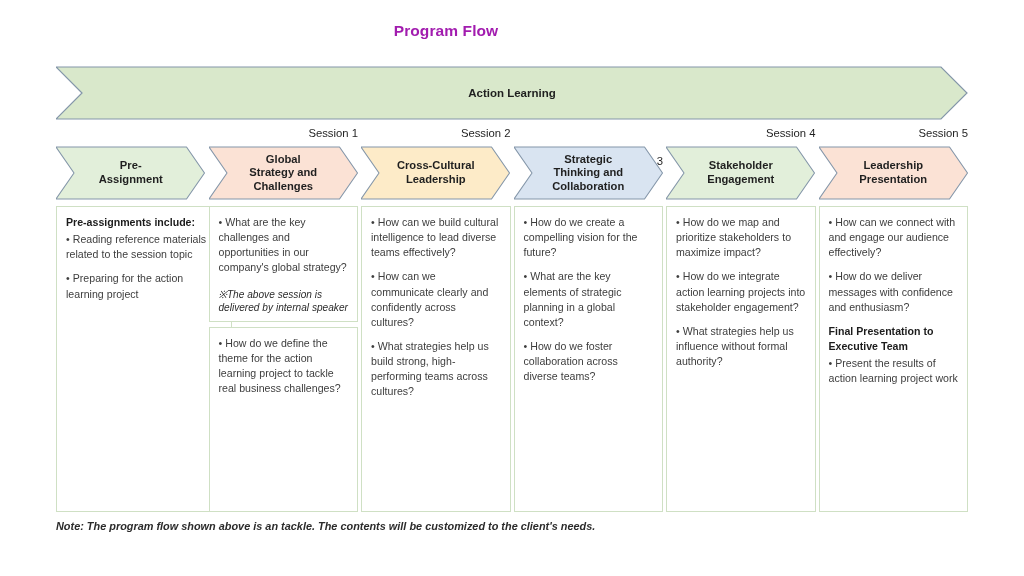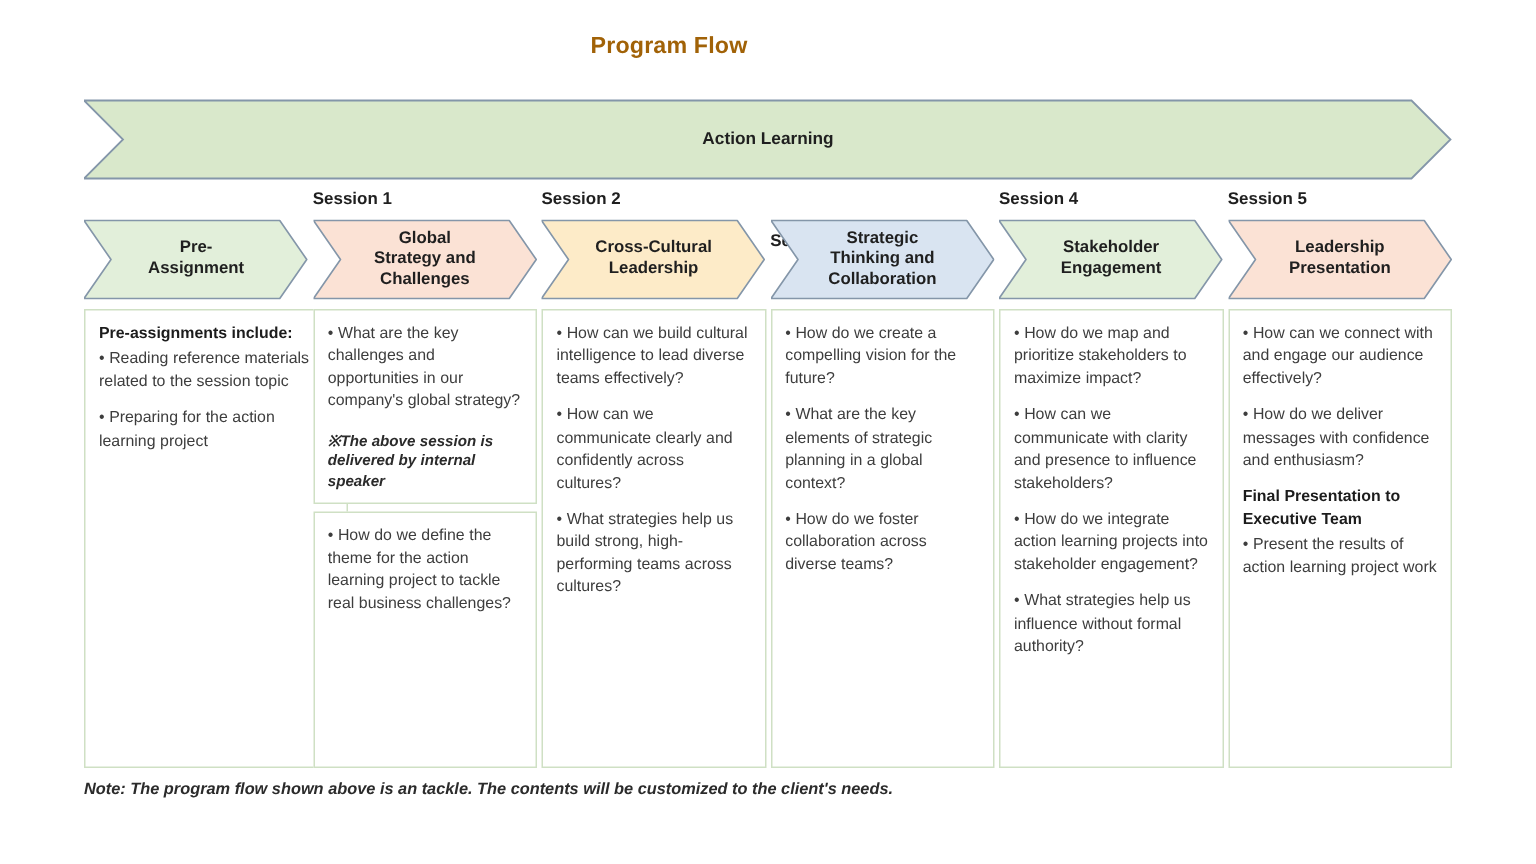--- a/index.html
+++ b/index.html
@@ -23,21 +23,21 @@
 
   
   .title {
     position: absolute;
     top: 22px;
     left: 0;
     width: 892px;
     text-align: center;
     font-size: 15.5px;
     font-weight: bold;
-    color: #a16207;
+    color: #a21caf;
     letter-spacing: .1px;
   }
 
   
   .banner-wrap {
     position: absolute;
     left: 56px;
     top: 66px;
     width: 912px;
     height: 54px;
@@ -59,23 +59,23 @@
   .session-row {
     position: absolute;
     left: 56px;
     top: 127px;
     width: 912px;
     height: 18px;
   }
   .session-label {
     position: absolute;
     top: 0;
-    text-align: left;
+    text-align: right;
     font-size: 11.3px;
-    font-weight: bold;
+    font-weight: normal;
     color: #1f1f1f;
     white-space: nowrap;
   }
 
   
   .chev-row {
     position: absolute;
     left: 56px;
     top: 146px;
     width: 912px;
@@ -136,21 +136,21 @@
     word-spacing: .1px;
   }
   .para:last-child { margin-bottom: 0; }
   .para.bold {
     font-weight: bold;
     color: #1c1c1c;
     margin-bottom: 2px;
   }
   .para.tight { margin-bottom: 2px; }
   .para.note {
-    font-weight: bold;
+    font-weight: normal;
     font-style: italic;
     font-size: 10.1px;
     line-height: 1.36;
     color: #2b2b2b;
     margin-top: 12px;
   }
 
   
   .footnote {
     position: absolute;
@@ -252,21 +252,20 @@
       <div class="col" style="left: 457.5px; width: 149.5px;">
         <div class="card grow">
           <p class="para">• How do we create a compelling vision for the future?</p>
           <p class="para">• What are the key elements of strategic planning in a global context?</p>
           <p class="para">• How do we foster collaboration across diverse teams?</p>
         </div>
       </div>
       <div class="col" style="left: 610px; width: 149.5px;">
         <div class="card grow">
           <p class="para">• How do we map and prioritize stakeholders to maximize impact?</p>
-          <p class="para">• How can we communicate with clarity and presence to influence stakeholders?</p>
           <p class="para">• How do we integrate action learning projects into stakeholder engagement?</p>
           <p class="para">• What strategies help us influence without formal authority?</p>
         </div>
       </div>
       <div class="col" style="left: 762.5px; width: 149.5px;">
         <div class="card grow">
           <p class="para">• How can we connect with and engage our audience effectively?</p>
           <p class="para">• How do we deliver messages with confidence and enthusiasm?</p>
           <p class="para bold">Final Presentation to Executive Team</p>
           <p class="para">• Present the results of action learning project work</p>

